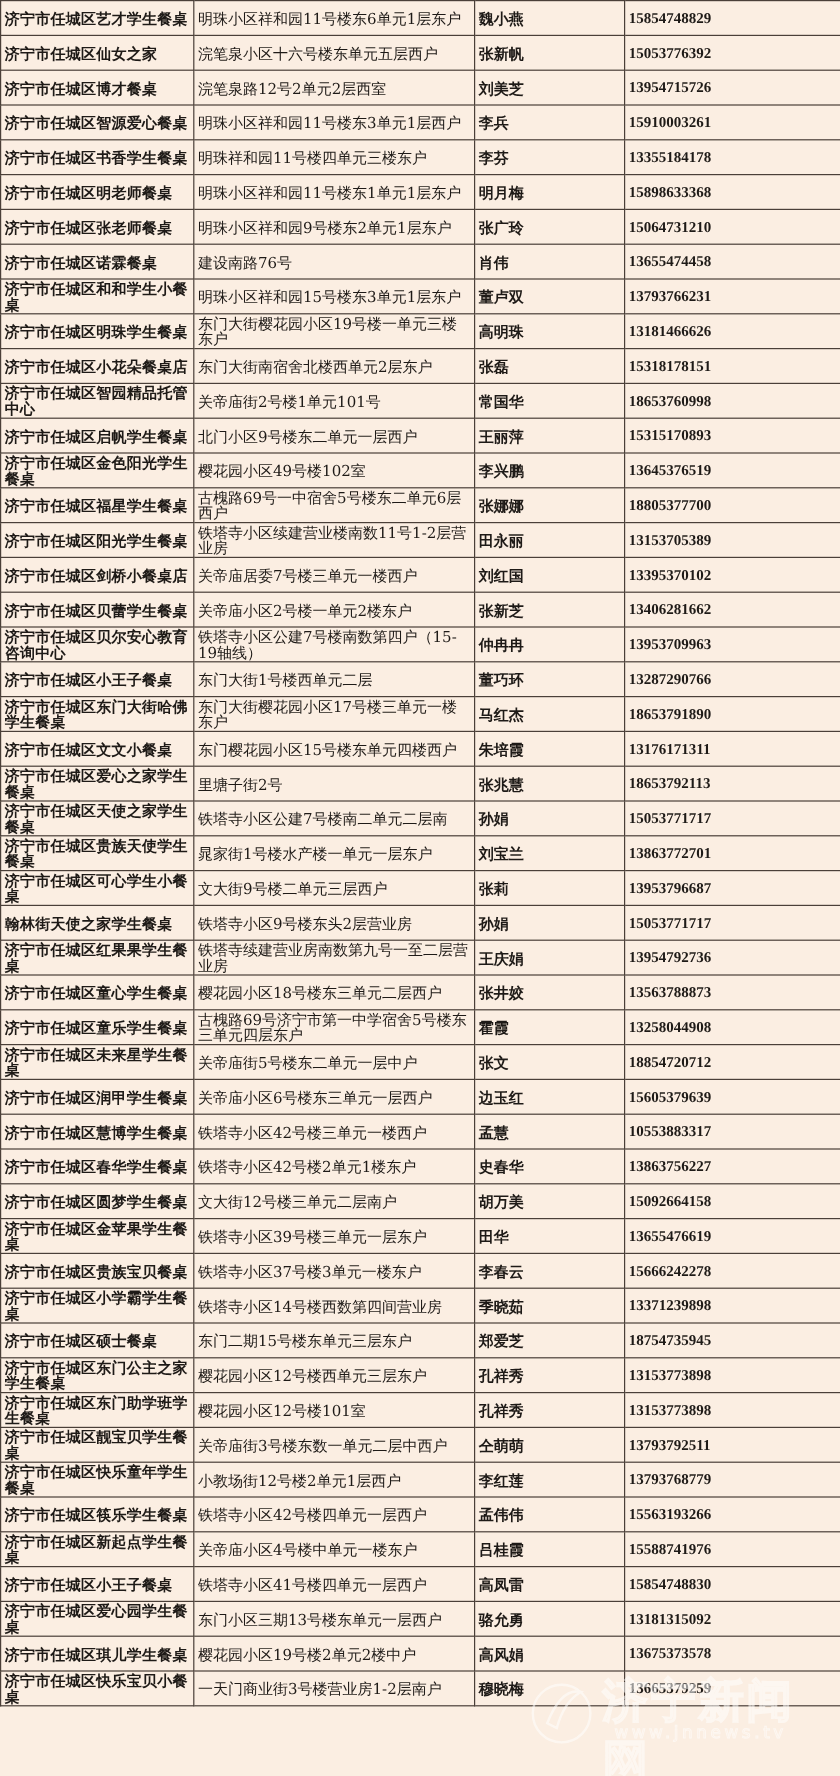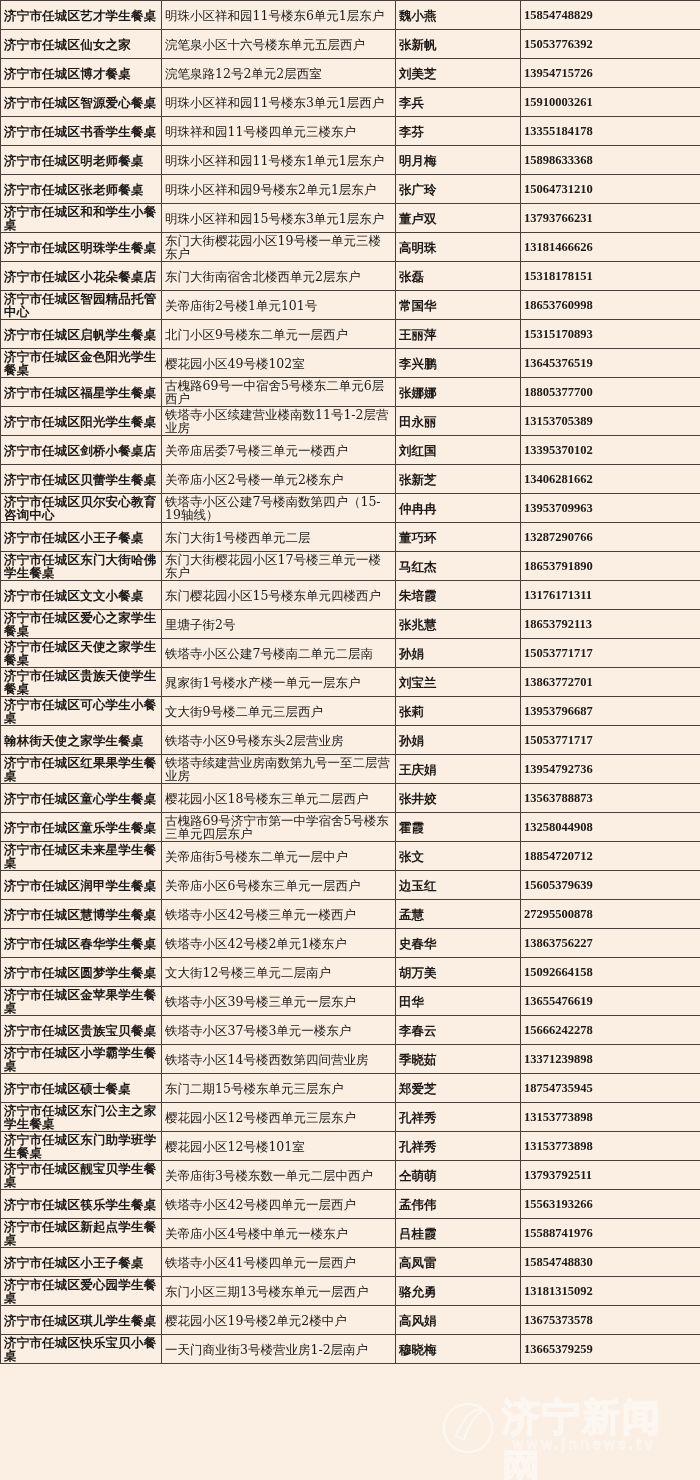--- a/index.html
+++ b/index.html
@@ -106,20 +106,26 @@
         <td class="person">明月梅</td>
         <td class="phone">15898633368</td>
       </tr>
       <tr>
         <td class="name">济宁市任城区张老师餐桌</td>
         <td class="address">明珠小区祥和园9号楼东2单元1层东户</td>
         <td class="person">张广玲</td>
         <td class="phone">15064731210</td>
       </tr>
       <tr>
+        <td class="name">济宁市任城区诺霖餐桌</td>
+        <td class="address">建设南路76号</td>
+        <td class="person">肖伟</td>
+        <td class="phone">13655474458</td>
+      </tr>
+      <tr>
         <td class="name">济宁市任城区和和学生小餐桌</td>
         <td class="address">明珠小区祥和园15号楼东3单元1层东户</td>
         <td class="person">董卢双</td>
         <td class="phone">13793766231</td>
       </tr>
       <tr>
         <td class="name">济宁市任城区明珠学生餐桌</td>
         <td class="address">东门大街樱花园小区19号楼一单元三楼东户</td>
         <td class="person">高明珠</td>
         <td class="phone">13181466626</td>
@@ -253,21 +259,21 @@
       <tr>
         <td class="name">济宁市任城区润甲学生餐桌</td>
         <td class="address">关帝庙小区6号楼东三单元一层西户</td>
         <td class="person">边玉红</td>
         <td class="phone">15605379639</td>
       </tr>
       <tr>
         <td class="name">济宁市任城区慧博学生餐桌</td>
         <td class="address">铁塔寺小区42号楼三单元一楼西户</td>
         <td class="person">孟慧</td>
-        <td class="phone">27295500878</td>
+        <td class="phone">10553883317</td>
       </tr>
       <tr>
         <td class="name">济宁市任城区春华学生餐桌</td>
         <td class="address">铁塔寺小区42号楼2单元1楼东户</td>
         <td class="person">史春华</td>
         <td class="phone">13863756227</td>
       </tr>
       <tr>
         <td class="name">济宁市任城区圆梦学生餐桌</td>
         <td class="address">文大街12号楼三单元二层南户</td>
@@ -308,20 +314,26 @@
         <td class="name">济宁市任城区东门助学班学生餐桌</td>
         <td class="address">樱花园小区12号楼101室</td>
         <td class="person">孔祥秀</td>
         <td class="phone">13153773898</td>
       </tr>
       <tr>
         <td class="name">济宁市任城区靓宝贝学生餐桌</td>
         <td class="address">关帝庙街3号楼东数一单元二层中西户</td>
         <td class="person">仝萌萌</td>
         <td class="phone">13793792511</td>
+      </tr>
+      <tr>
+        <td class="name">济宁市任城区快乐童年学生餐桌</td>
+        <td class="address">小教场街12号楼2单元1层西户</td>
+        <td class="person">李红莲</td>
+        <td class="phone">13793768779</td>
       </tr>
       <tr>
         <td class="name">济宁市任城区筷乐学生餐桌</td>
         <td class="address">铁塔寺小区42号楼四单元一层西户</td>
         <td class="person">孟伟伟</td>
         <td class="phone">15563193266</td>
       </tr>
       <tr>
         <td class="name">济宁市任城区新起点学生餐桌</td>
         <td class="address">关帝庙小区4号楼中单元一楼东户</td>

